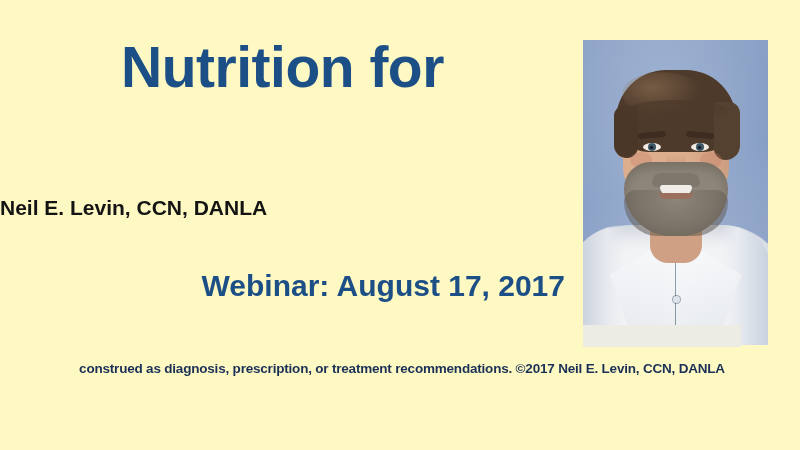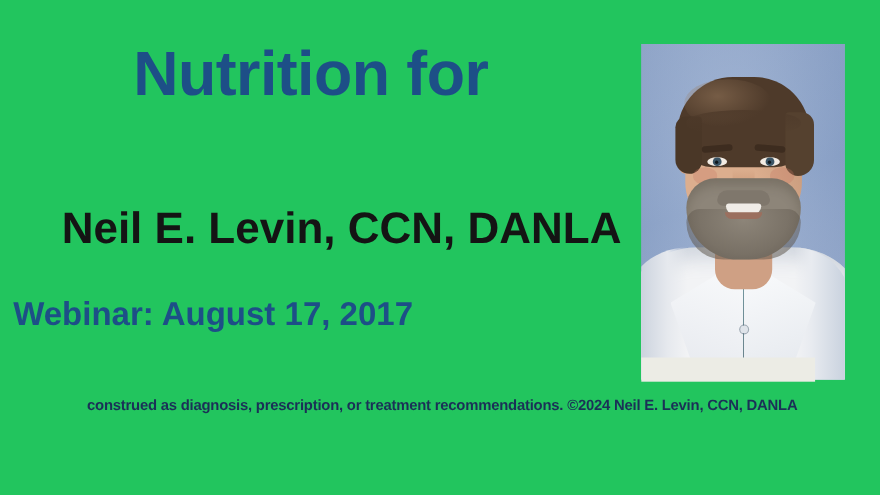--- a/index.html
+++ b/index.html
@@ -11,21 +11,21 @@
     height: 450px;
     overflow: hidden;
     font-family: "Liberation Sans", sans-serif;
     background: #ececeb;
   }
 
   #slide {
     position: relative;
     width: 800px;
     height: 450px;
-    background: #22c55e;
+    background: #fef9c3;
     overflow: hidden;
   }
 
   
   .text-column {
     position: absolute;
     left: 0;
     top: 0;
     width: 565px;
     height: 340px;
@@ -50,34 +50,34 @@
   }
   .title-line-2 {
     font-size: 57px;
   }
 
   .presenter {
     position: absolute;
     left: 0;
     top: 190px;
     width: 565px;
-    text-align: right;
+    text-align: left;
     color: #141414;
     font-weight: bold;
-    font-size: 40px;
+    font-size: 21px;
     line-height: 36px;
     white-space: nowrap;
   }
 
   .webinar {
     position: absolute;
-    left: 12px;
+    left: 0;
     top: 268px;
     width: 565px;
-    text-align: left;
+    text-align: right;
     color: #1d4f87;
     font-weight: bold;
     font-size: 30px;
     line-height: 36px;
     white-space: nowrap;
   }
 
   
   .disclaimer {
     position: absolute;
@@ -426,21 +426,21 @@
     <div class="title">
       <span class="title-line title-line-1">Nutrition for</span>
     </div>
 
     <div class="presenter">Neil E. Levin, CCN, DANLA</div>
 
     <div class="webinar">Webinar: August 17, 2017</div>
   </div>
 
   <div class="disclaimer">
-    <span>construed as diagnosis, prescription, or treatment recommendations. ©2024 Neil E. Levin, CCN, DANLA</span>
+    <span>construed as diagnosis, prescription, or treatment recommendations. ©2017 Neil E. Levin, CCN, DANLA</span>
   </div>
 
   <div class="photo">
     <div class="ph-bg"></div>
     <div class="ph-vignette"></div>
 
     <div class="ph-coat"></div>
     <div class="ph-coat-shadeL"></div>
     <div class="ph-coat-shadeR"></div>
     <div class="ph-shirt"></div>

